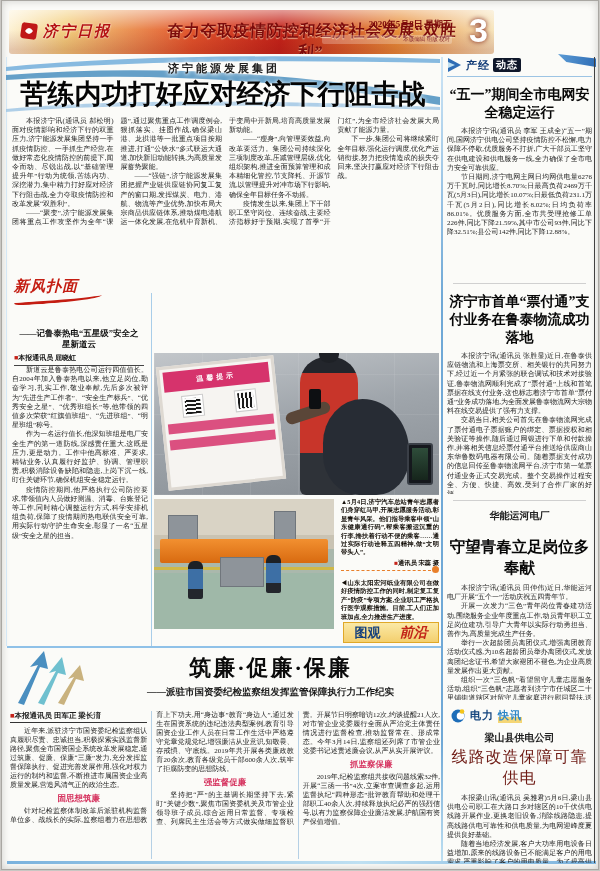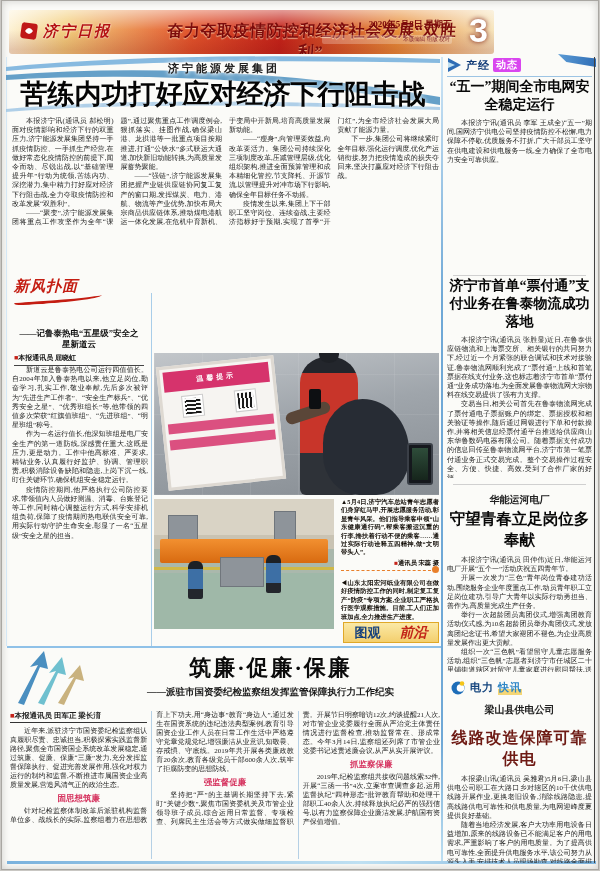--- a/index.html
+++ b/index.html
@@ -92,26 +92,26 @@
   .bt-cols{position:absolute;left:8px;top:710px;width:430px;height:148px;column-count:3;column-gap:9px;column-rule:1px solid #b5d0e5;
     font-size:7px;line-height:9px;text-align:justify;color:#1c1c1c;overflow:hidden}
   .bt-cols p{text-indent:2em}
   .bb{font-size:7.5px;font-weight:bold;border-bottom:1px solid #333;padding-bottom:2px;margin-bottom:4px}
   .redhead{text-align:center;color:#d63560;font-size:8.5px;font-weight:900;margin:4px 0;text-indent:0!important}
 
   
   .rcol{position:absolute;left:445px;top:56px;width:148px;height:806px;overflow:hidden;border-right:1px solid #404040;padding-right:2px}
   .sec-head{display:flex;align-items:center;gap:3px;border-bottom:1px solid #9cc4e4;padding-bottom:3px}
   .sec-bold{font-size:11px;font-weight:900;color:#123c78;letter-spacing:1px}
-  .sec-tag{font-size:10px;font-weight:bold;color:#fff;background:#d946ef;padding:0 3px;border-radius:2px;letter-spacing:1px}
-  .rc-h{margin-top:1px;text-align:center;font-size:14px;line-height:18px;font-weight:900;color:#080808}
+  .sec-tag{font-size:10px;font-weight:bold;color:#fff;background:#0f172a;padding:0 3px;border-radius:2px;letter-spacing:1px}
+  .rc-h{margin-top:9px;text-align:center;font-size:14px;line-height:18px;font-weight:900;color:#080808}
   .rc-body{margin-top:5px;font-size:7px;line-height:9.2px;text-align:justify;color:#1c1c1c;overflow:hidden}
   .rc-kicker{margin-top:8px;text-align:center;font-size:10px;font-weight:bold;color:#222}
-  .rc-h3{text-align:center;font-size:15.5px;font-weight:900;color:#080808;margin-top:2px}
-  .rc-h4{text-align:center;font-size:16px;font-weight:700;color:#6e1a14;margin-top:11px;letter-spacing:1px}
+  .rc-h3{text-align:center;font-size:15.5px;font-weight:900;color:#080808;margin-top:14px}
+  .rc-h4{text-align:center;font-size:16px;font-weight:400;color:#6e1a14;margin-top:2px;letter-spacing:1px}
   .rule{border-top:1px solid #d0d0d0;margin:6px 6px 0}
   .pwr-head{display:flex;align-items:center;gap:4px;margin-top:8px;padding-left:4px}
   .pwr-bold{font-size:11px;font-weight:700;color:#14457e;letter-spacing:1px}
   .pwr-tag{font-size:11px;font-weight:900;color:#2e86c6;background:linear-gradient(transparent 62%,#f5d675 62%);letter-spacing:1px}
 </style>
 </head>
 <body>
 
 <div id="page">
 
@@ -232,20 +232,21 @@
           <path d="M1,1 L14,8 L1,15 Z" fill="#2f6db5"></path>
           <path d="M1,5 L8,8 L1,11 Z" fill="#bfe0f2"></path>
         </svg>
       <span class="sec-bold">产经</span>
       <span class="sec-tag">动态</span>
     </div>
 
     <div class="rc-h">“五一”期间全市电网安全稳定运行</div>
     <div class="rc-body" style="height:150px">
       <p>本报济宁讯(通讯员 李军 王成全)“五一”期间,国网济宁供电公司坚持疫情防控不松懈,电力保障不停歇,优质服务不打折,广大干部员工坚守在供电建设和供电服务一线,全力确保了全市电力安全可靠供应。</p>
+      <p>节日期间,济宁电网主网日均网供电量6276万千瓦时,同比增长8.70%;日最高负荷2469万千瓦(5月3日),同比增长10.07%;日最低负荷231.1万千瓦(5月2日),同比增长8.02%;日均负荷率86.01%。优质服务方面,全市共受理抢修工单226件,同比下降21.59%,其中市公司93件,同比下降32.51%;县公司142件,同比下降12.88%。</p>
     </div>
     <div class="rule"></div>
 
     <div class="rc-h">济宁市首单“票付通”支付业务在鲁泰物流成功落地</div>
     <div class="rc-body" style="height:142px">
       <p>本报济宁讯(通讯员 张胜显)近日,在鲁泰供应链物流和上海票交所、相关银行的共同努力下,经过近一个月紧张的联合调试和技术对接验证,鲁泰物流网顺利完成了“票付通”上线和首笔票据在线支付业务,这也标志着济宁市首单“票付通”业务成功落地,为全面发展鲁泰物流网大宗物料在线交易提供了强有力支撑。</p>
       <p>交易当日,相关公司首先在鲁泰物流网完成了票付通电子票据账户的绑定、票据授权和相关验证等操作,随后通过网银进行下单和付款操作,并将相关信息经票付通平台推送给供应商山东华鲁数码电器有限公司。随着票据支付成功的信息回传至鲁泰物流网平台,济宁市第一笔票付通业务正式交易完成。整个交易操作过程安全、方便、快捷、高效,受到了合作厂家的好评。</p>
 
     </div>
     <div class="rule"></div>

